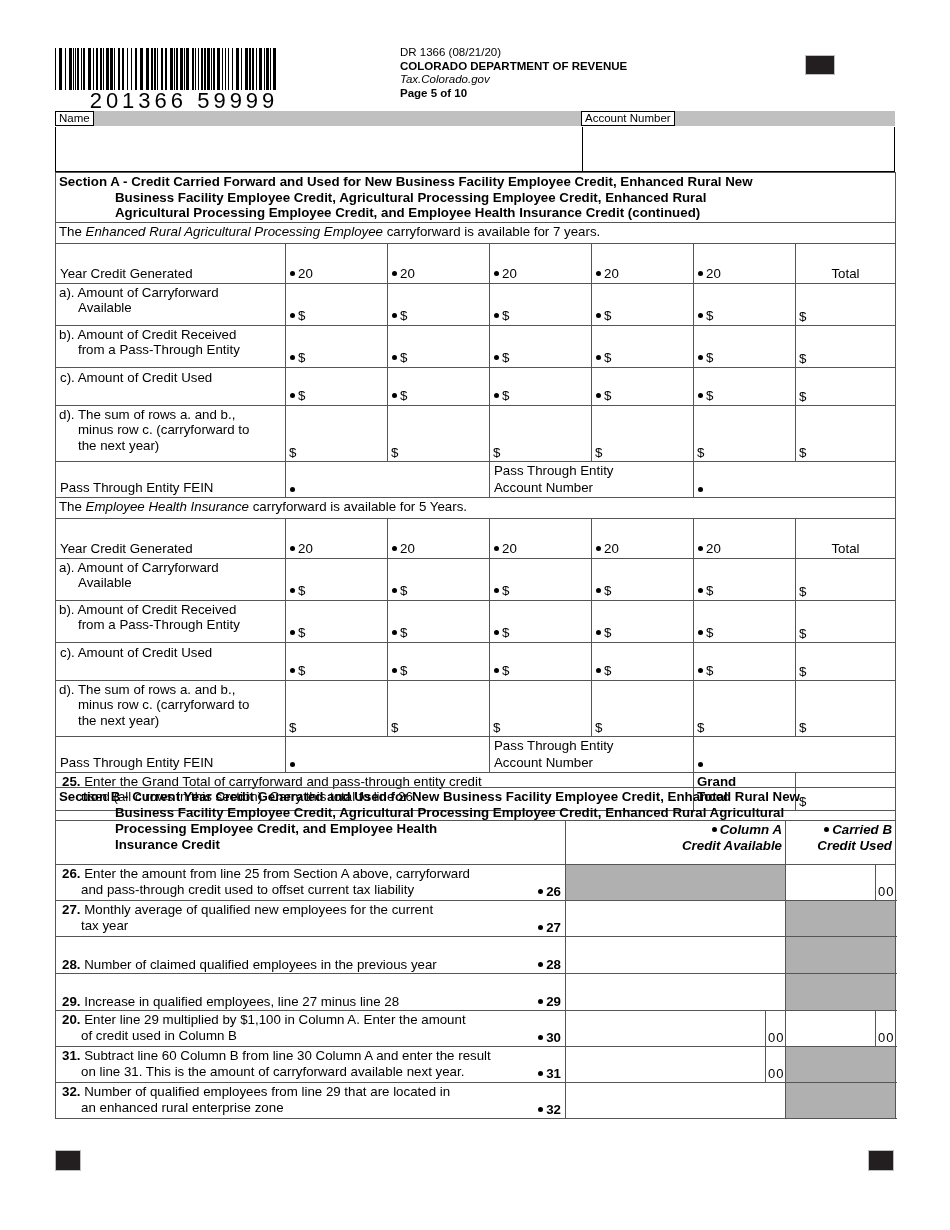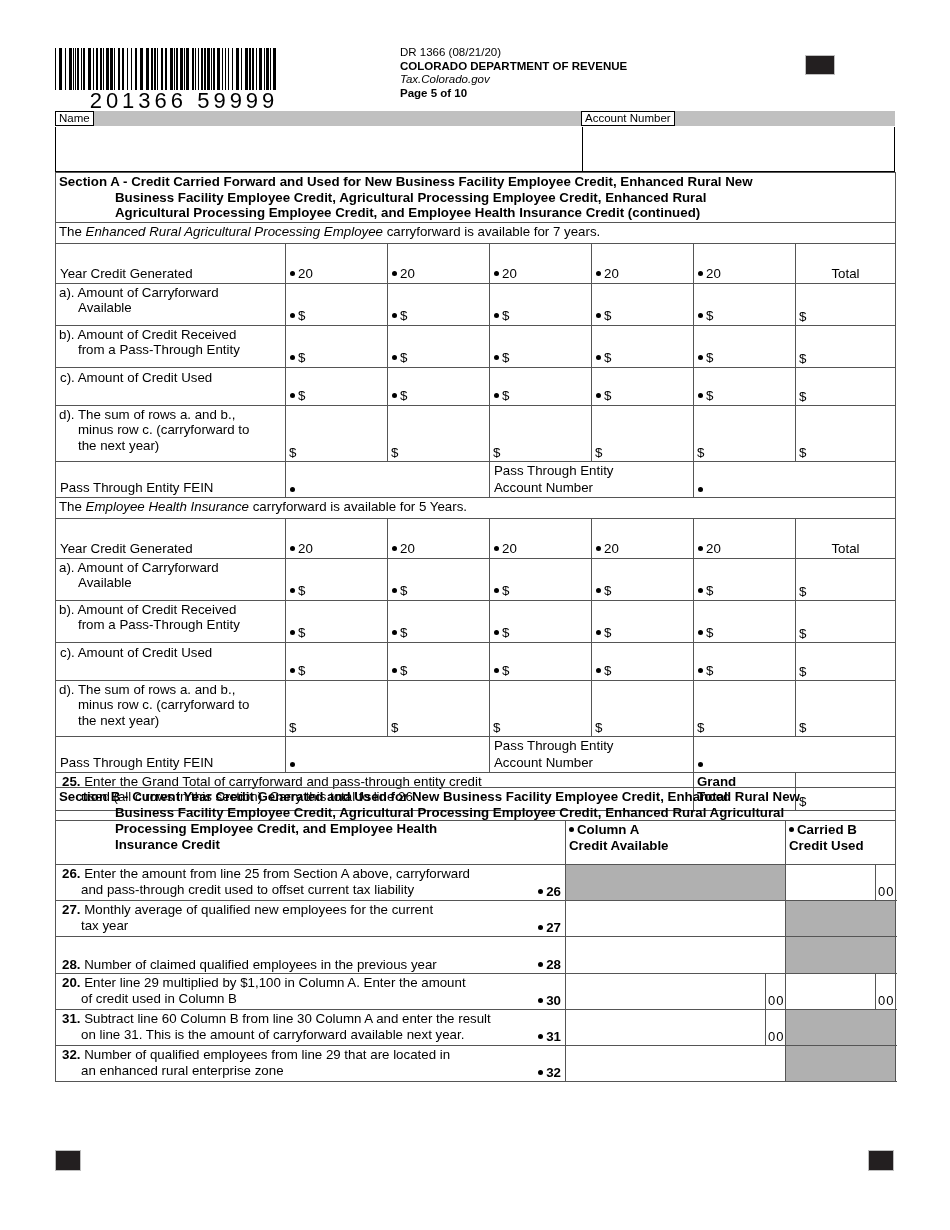--- a/index.html
+++ b/index.html
@@ -64,22 +64,22 @@
   .ctr { text-align:center; }
   .gray { background:#b0b0b0; }
   .cents { position:absolute; right:0; top:0; bottom:0; width:20px;
            border-left:1px solid #555; font-size:13px; text-align:right; }
   .cents span { position:absolute; bottom:1px; left:2px; letter-spacing:1px; }
 
   .relcell { position:relative; }
 
   .grandlbl { font-weight:bold; font-size:14px; line-height:16px; text-align:left; }
 
-  .sb-head { font-weight:bold; font-size:14px; text-align:left; line-height:16px;
-             padding-top:3px; }
+  .sb-head { font-weight:bold; font-size:14px; text-align:right; line-height:16px;
+             padding-top:3px;font-style:italic; }
 
   .linenum { font-weight:bold; }
   .rightnum { position:absolute; right:4px; bottom:1px; font-weight:bold; font-size:13.3px;
               white-space:nowrap; }
 
   .blackbox-bl { position:absolute; left:55px; top:1150px; width:26px; height:21px;
                  background:#231f20; border:1px solid #bfbfbf; }
   .blackbox-br { position:absolute; left:868px; top:1150px; width:26px; height:21px;
                  background:#231f20; border:1px solid #bfbfbf; }
 </style>
@@ -587,20 +587,25 @@
           <td class="lblcell" colspan="2" style="height:36px;padding-left:6px;"><span class="linenum">27.</span> <span>Monthly average of qualified new employees for the current</span><span class="indent">tax year</span><span class="rightnum"><span class="dot"></span>27</span></td>
           <td class="lblcell" colspan="2"></td>
           <td class="lblcell gray" colspan="2"></td>
         </tr>
         <tr>
           <td class="lblcell" colspan="2" style="height:37px;padding-left:6px;vertical-align:bottom;"><span class="linenum">28.</span> <span>Number of claimed qualified employees in the previous year</span><span class="rightnum"><span class="dot"></span>28</span></td>
           <td class="lblcell" colspan="2"></td>
           <td class="lblcell gray" colspan="2"></td>
         </tr>
         <tr>
+          <td class="lblcell" colspan="2" style="height:37px;padding-left:6px;vertical-align:bottom;"><span class="linenum">29.</span> <span>Increase in qualified employees, line 27 minus line 28</span><span class="rightnum"><span class="dot"></span>29</span></td>
+          <td class="lblcell" colspan="2"></td>
+          <td class="lblcell gray" colspan="2"></td>
+        </tr>
+        <tr>
           <td class="lblcell" colspan="2" style="height:36px;padding-left:6px;"><span class="linenum">20.</span> <span>Enter line 29 multiplied by $1,100 in Column A. Enter the amount</span><span class="indent">of credit used in Column B</span><span class="rightnum"><span class="dot"></span>30</span></td>
           <td class="lblcell relcell" colspan="2">
             <div class="cents">
               <span>00</span>
             </div>
           </td>
           <td class="lblcell relcell" colspan="2">
             <div class="cents">
               <span>00</span>
             </div>

